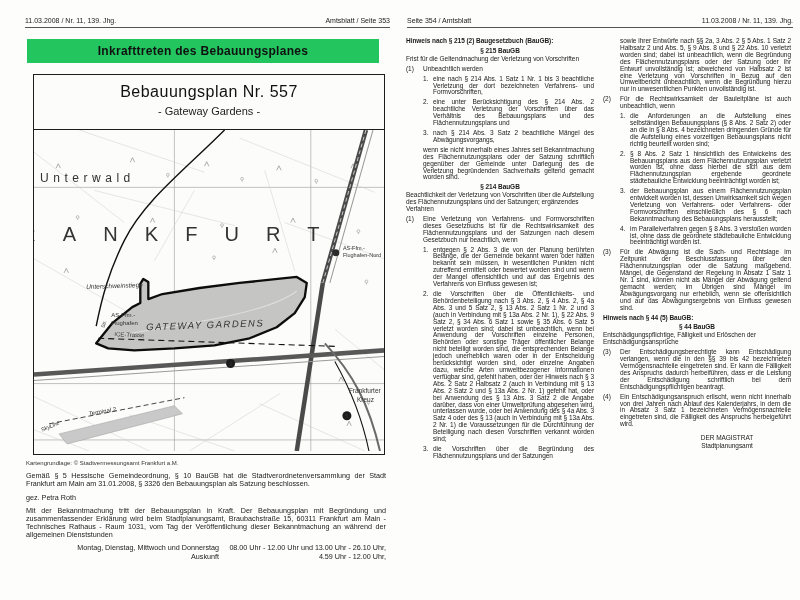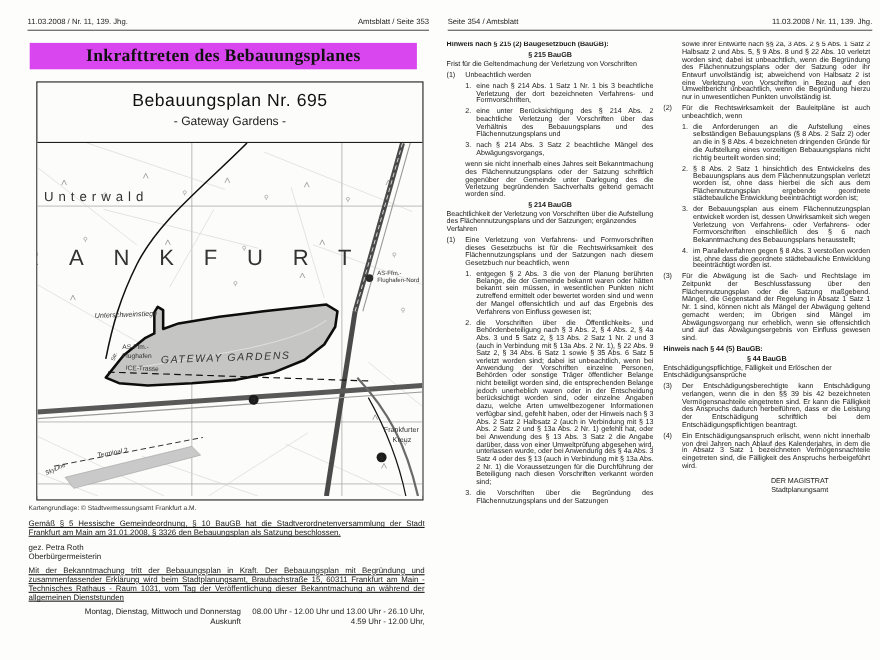--- a/index.html
+++ b/index.html
@@ -8,34 +8,34 @@
   .page { position:absolute; top:0; height:600px; }
   #page-left  { left:0; width:400px; }
   #page-right { left:400px; width:400px; }
 
   .hdr { position:absolute; top:17px; display:flex; justify-content:space-between;
          font-size:7px; color:#222; padding-bottom:3px; border-bottom:0.8px solid #555; }
   #page-left  .hdr { left:25px; width:365px; }
   #page-right .hdr { left:7px;  width:386px; }
 
   .title-bar { position:absolute; left:27px; top:39px; width:352px; height:24px;
-               background:#d946ef; display:flex; align-items:center; justify-content:center;
-               font-size:16px; font-weight:bold; color:#111; letter-spacing:0.3px;font-family:Liberation Serif, serif; }
+               background:#22c55e; display:flex; align-items:center; justify-content:center;
+               font-size:12px; font-weight:bold; color:#111; letter-spacing:0.3px; }
 
   .map-box { position:absolute; left:33px; top:74px; width:352px; height:381px;
              border:1.6px solid #1d1d1d; background:#fcfcfa; }
   .map-title { height:55px; border-bottom:1px solid #1d1d1d; text-align:center; padding-top:8px; }
   .map-title .t1 { font-size:16px; color:#111; letter-spacing:0.5px; }
   .map-title .t2 { font-size:11px; color:#222; margin-top:4px; }
   .map-svg { display:block; width:100%; height:321px; }
 
   .left-body { position:absolute; left:26px; top:459px; width:360px;
                font-size:7.2px; line-height:8.2px; text-align:justify; }
   .caption { font-size:6px; color:#333; margin-bottom:5px; text-align:left; }
-  .lp { margin-bottom:5px;text-decoration:underline; }
+  .lp { margin-bottom:5px; }
   .sig { text-align:left; padding-right:4px; margin-bottom:5px; line-height:8px; }
   .hours { margin:2px 0 5px 28px; display:grid; grid-template-columns:165px auto;
            row-gap:0; text-align:right; }
 
   .rp-col { position:absolute; top:38px; width:188px; height:560px; overflow:hidden;
             font-size:6.5px; line-height:6.9px; text-align:justify; letter-spacing:-0.05px; }
   #col1 { left:6px; }
   #col2 { left:203px; }
   .b  { font-weight:bold; }
   .ctr { text-align:center; font-weight:bold; margin:3px 0 1px 0; }
@@ -57,21 +57,21 @@
 
   <div class="hdr">
     <span>11.03.2008 / Nr. 11, 139. Jhg.</span>
     <span>Amtsblatt / Seite 353</span>
   </div>
 
   <div class="title-bar">Inkrafttreten des Bebauungsplanes</div>
 
   <div class="map-box">
     <div class="map-title">
-      <div class="t1">Bebauungsplan Nr. 695</div>
+      <div class="t1">Bebauungsplan Nr. 557</div>
       <div class="t2">- Gateway Gardens -</div>
     </div>
     <svg class="map-svg" viewBox="0 0 349 319" preserveAspectRatio="none">
       <defs>
         <g id="conifer">
             <path d="M0 0 L2.2 -4.5 L4.4 0" stroke="#8d8d8d" stroke-width="0.7" fill="none"></path>
           </g>
         <g id="leaf">
             <circle cx="1.5" cy="-1.5" r="1.4" stroke="#9a9a9a" stroke-width="0.6" fill="none"></circle>
             <path d="M1.5 0 L1.5 1.5" stroke="#9a9a9a" stroke-width="0.6"></path>
@@ -173,21 +173,20 @@
       <text x="314" y="261" font-size="6.5" fill="#333">Frankfurter</text>
       <text x="322" y="270" font-size="6.5" fill="#333">Kreuz</text>
     </svg>
   </div>
 
   <div class="left-body">
     <div class="caption">Kartengrundlage: © Stadtvermessungsamt Frankfurt a.M.</div>
     <div class="lp">Gemäß § 5 Hessische Gemeindeordnung, § 10 BauGB hat die Stadtverordnetenversammlung der Stadt Frankfurt am Main am 31.01.2008, § 3326 den Bebauungsplan als Satzung beschlossen.</div>
     <div class="sig">
       <div>gez. Petra Roth</div>
-      <div>Oberbürgermeisterin</div>
     </div>
     <div class="lp">Mit der Bekanntmachung tritt der Bebauungsplan in Kraft. Der Bebauungsplan mit Begründung und zusammenfassender Erklärung wird beim Stadtplanungsamt, Braubachstraße 15, 60311 Frankfurt am Main - Technisches Rathaus - Raum 1031, vom Tag der Veröffentlichung dieser Bekanntmachung an während der allgemeinen Dienststunden</div>
     <div class="hours">
       <span>Montag, Dienstag, Mittwoch und Donnerstag</span>
       <span>08.00 Uhr - 12.00 Uhr und 13.00 Uhr - 26.10 Uhr,</span>
       <span>Auskunft</span>
       <span>4.59 Uhr - 12.00 Uhr,</span>
     </div>
   </div>
 </div>

